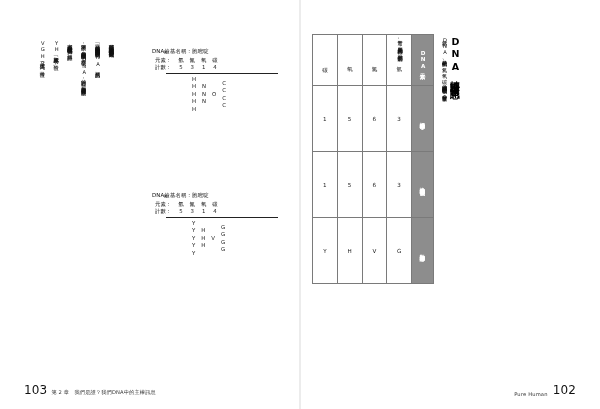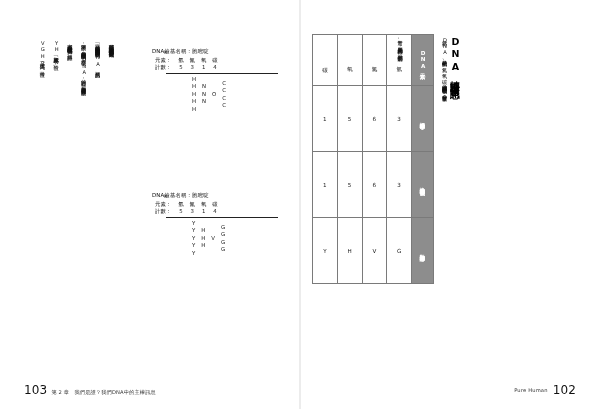--- a/index.html
+++ b/index.html
@@ -88,21 +88,21 @@
     writing-mode:vertical-rl;text-orientation:upright;
     display:inline-block;letter-spacing:0.06em;line-height:1.3;
   }
   .vcell.small{font-size:5.2px;}
   .mono{font-family:"DejaVu Sans","Liberation Sans",sans-serif;font-size:6px;}
 
   
   .footer{position:absolute;bottom:12px;font-size:5.2px;color:#333;letter-spacing:0.03em;}
   .footer .pnum{font-size:12px;color:#111;}
   .f-left{left:24px;display:flex;align-items:baseline;gap:4px;}
-  .f-right{right:24px;display:flex;align-items:center;gap:5px;}
+  .f-right{right:24px;display:flex;align-items:flex-end;gap:5px;}
 </style>
 </head>
 <body>
 
 <div class="spread">
   <div class="gutter"></div>
 
   <div class="page page-left">
 
     <div class="l-vert-block" id="l-vert-1">

